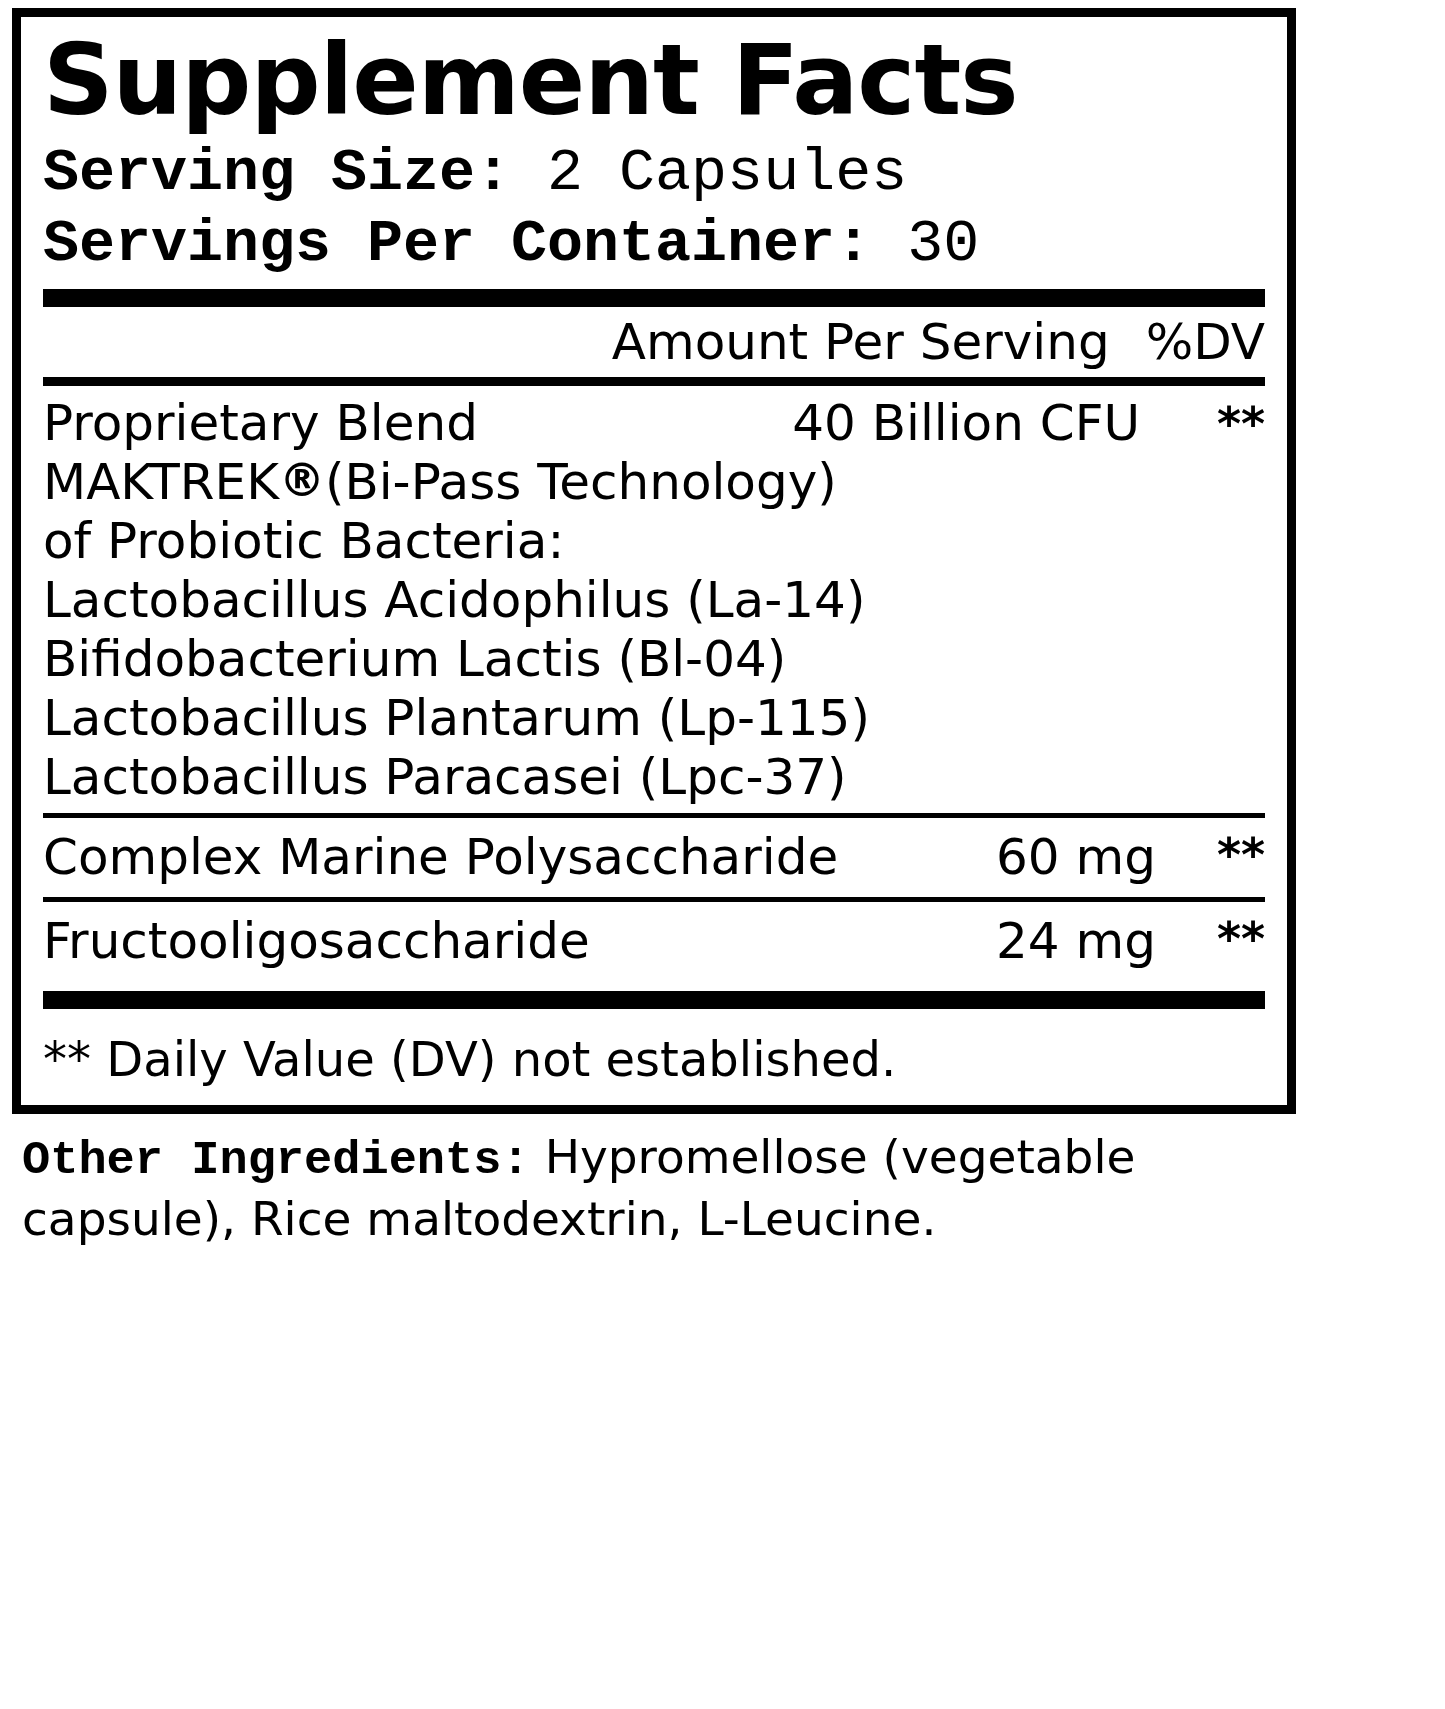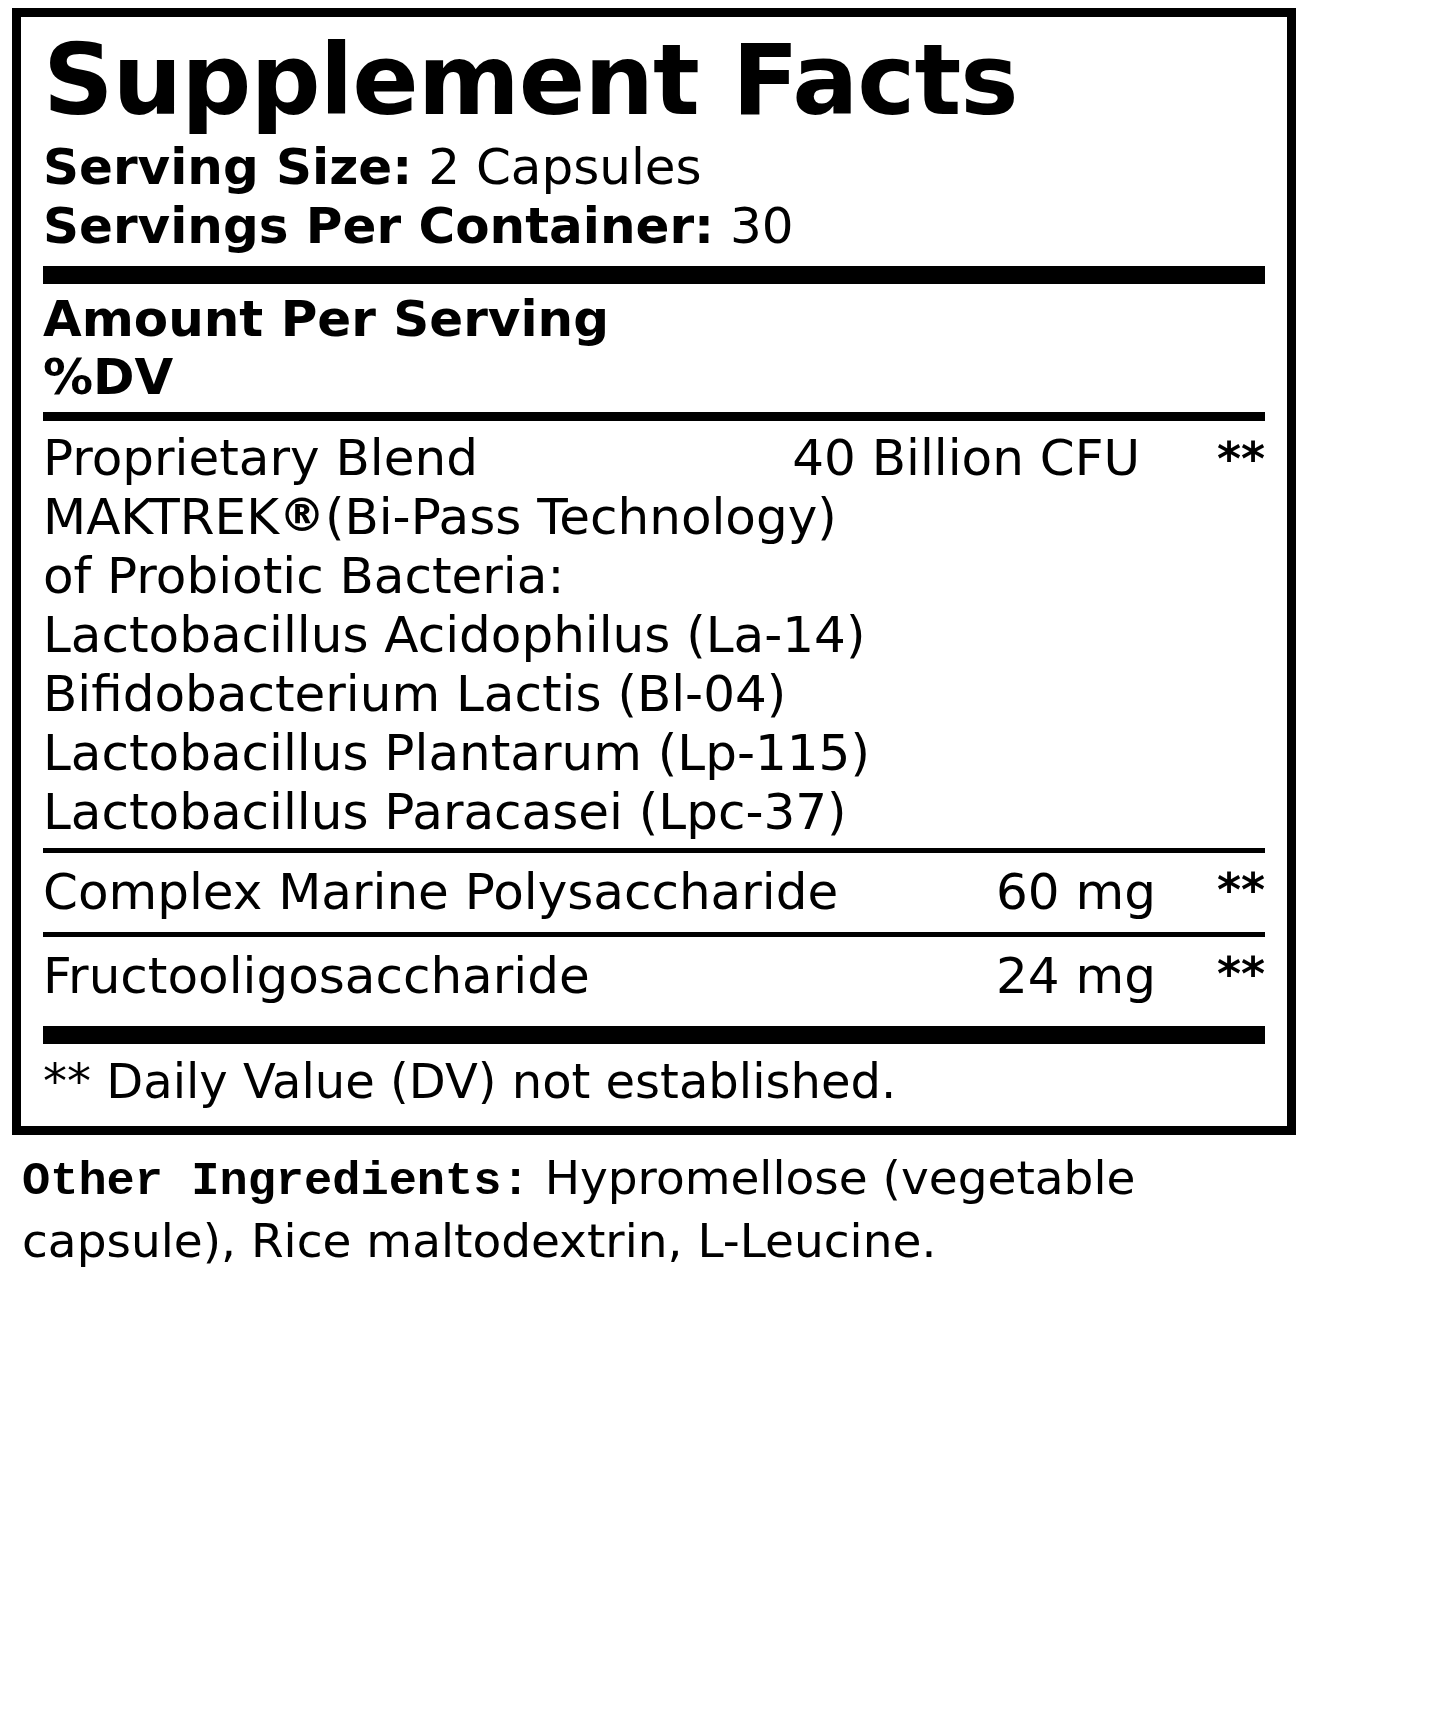--- a/index.html
+++ b/index.html
@@ -33,23 +33,24 @@
   .title {
     font-size: 98px;
     font-weight: bold;
     line-height: 1.05;
     letter-spacing: -1px;
     margin: 2px 0 6px 0;
     white-space: nowrap;
   }
 
   .serving-line {
-    font-size: 50px;
-    line-height: 1.18;
-    white-space: nowrap;
+    font-size: 60px;
+    line-height: 1.18;
+    white-space: nowrap;
+    font-family: Liberation Mono, monospace;
   }
   .serving-line b {
     font-weight: bold;
   }
 
   .rule-heavy {
     height: 18px;
     background: #000;
     margin: 10px 0 0 0;
   }
@@ -62,24 +63,23 @@
     height: 5px;
     background: #000;
     margin: 0;
   }
 
   .amount-header {
     display: flex;
     justify-content: flex-end;
     align-items: baseline;
     font-size: 50px;
-    font-weight: bold;
+    font-weight: normal;
     padding: 6px 0 6px 0;
     white-space: nowrap;
-    flex-direction: column;
   }
   .amount-header .aps { margin-right: 36px; }
 
   .blend-block {
     padding: 8px 0 6px 0;
   }
   .row-flex {
     display: flex;
     align-items: baseline;
     font-size: 50px;
@@ -125,21 +125,21 @@
     flex: 0 0 auto;
     width: 95px;
     text-align: right;
     font-weight: bold;
     font-size: 46px;
   }
 
   .footnote {
     font-size: 48px;
     line-height: 1.2;
-    padding: 9px 0 6px 0;
+    padding: 22px 0 6px 0;
     white-space: nowrap;
   }
 
   .other-ing {
     font-size: 47px;
     line-height: 1.24;
     padding: 14px 4px 0 10px;
   }
   .other-ing b { font-weight: bold; font-family: Liberation Mono, monospace; }
 </style>

